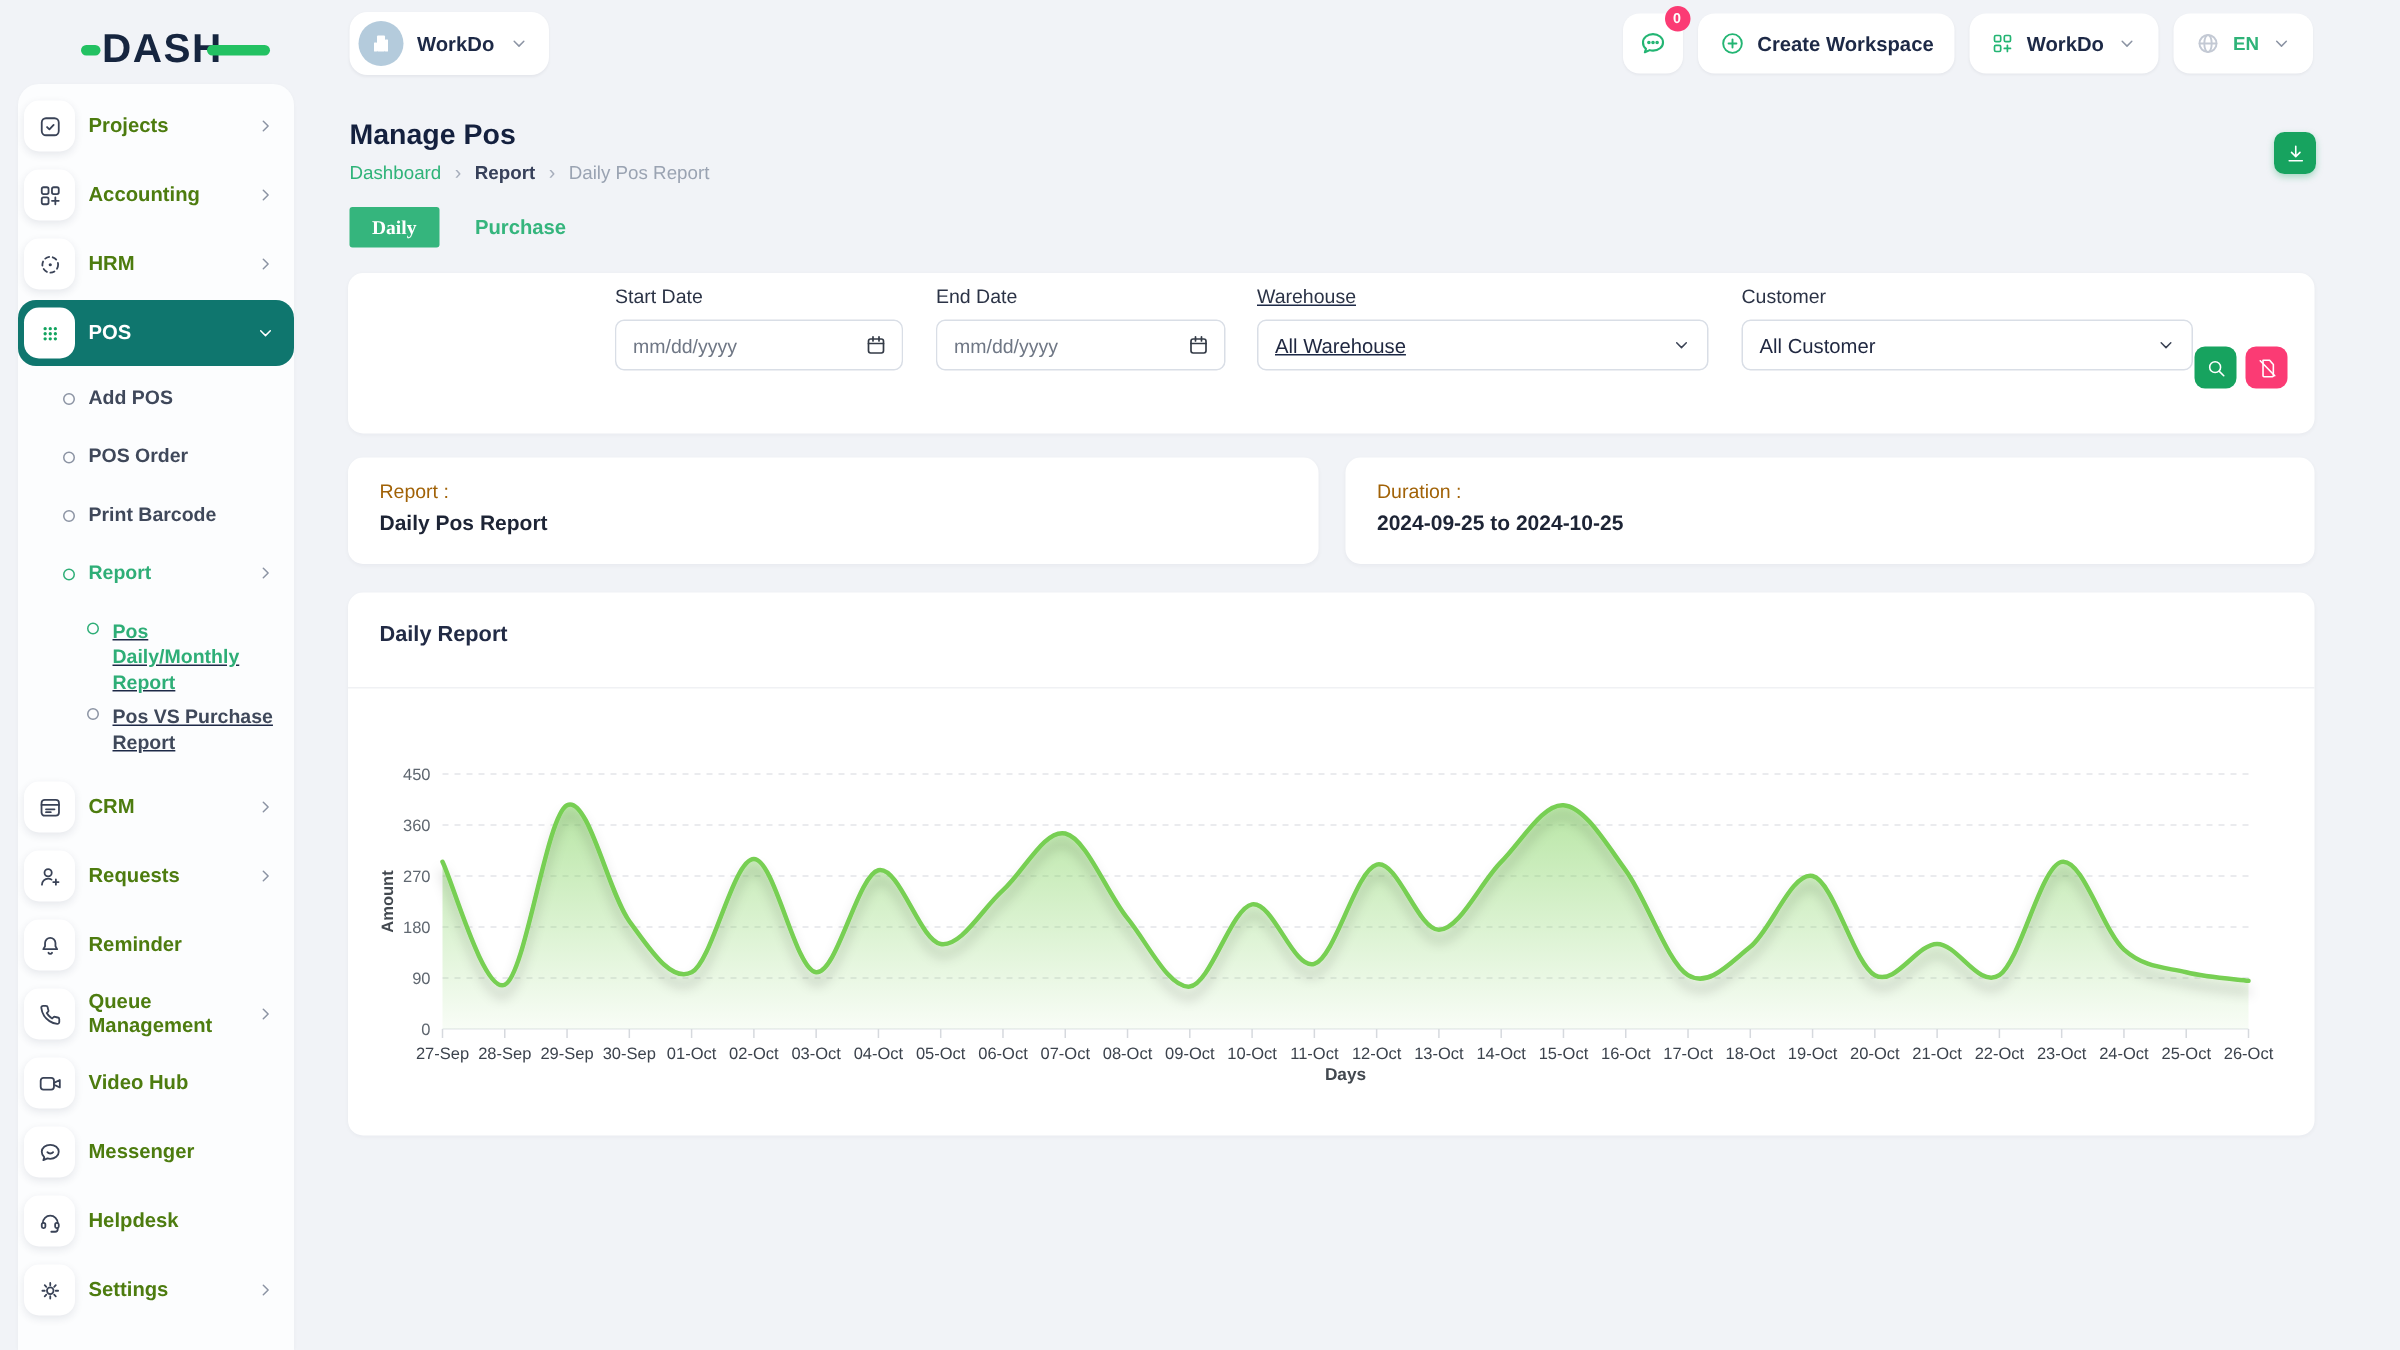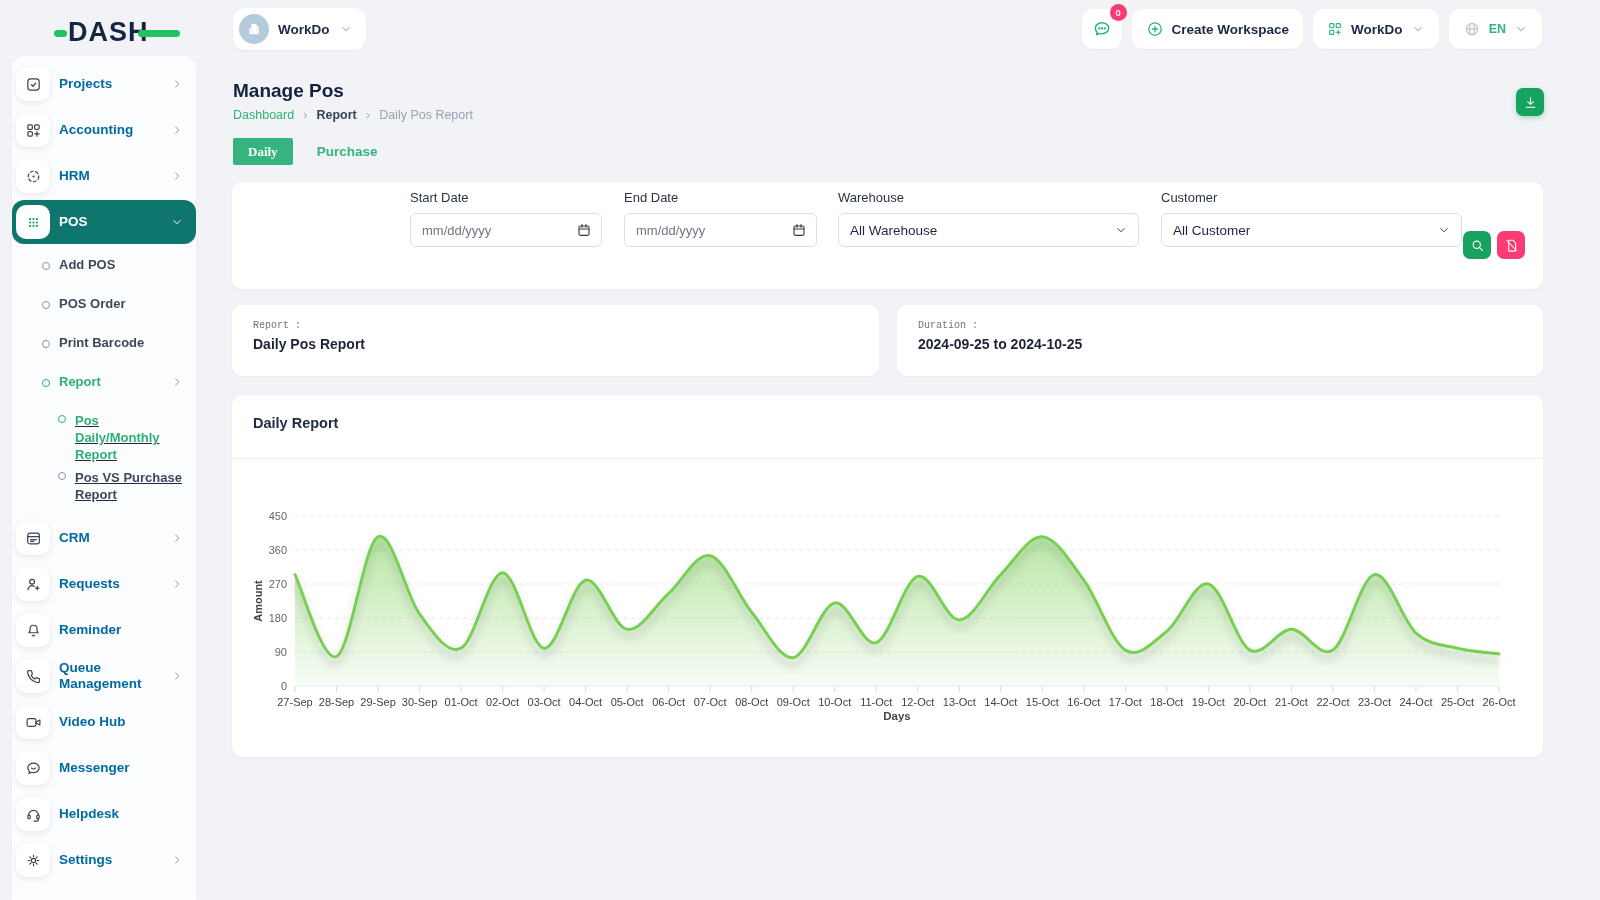--- a/index.html
+++ b/index.html
@@ -33,21 +33,21 @@
   .en-label { color:#2eb378; font-weight:700; font-size:12.5px; }
 
   
   .sidebar { position:absolute; left:12px; top:56px; width:184px; height:844px; background:#fcfdfe;
              border-radius:14px 14px 0 0; box-shadow:0 1px 3px rgba(16,24,40,.03); }
   .snav { position:absolute; top:5px; left:0; width:100%; }
   .srow { display:flex; align-items:center; height:46px; padding:0 12px 0 4px; gap:9px; cursor:pointer; }
   .tile { width:34px; height:34px; min-width:34px; border-radius:10px; background:#fff; box-shadow:0 2px 6px rgba(30,41,70,.10);
           display:flex; align-items:center; justify-content:center; color:#3a4357; }
   .tile svg { width:17px; height:17px; }
-  .slabel { font-size:13.5px; font-weight:700; color:#0369a1; flex:1; line-height:16px; }
+  .slabel { font-size:13.5px; font-weight:700; color:#4d7c0f; flex:1; line-height:16px; }
   .srow .chev { margin-left:auto; }
   .srow.active { background:#0f766e; border-radius:12px; height:44px; margin:1px 0; }
   .srow.active .slabel { color:#fff; }
   .srow.active .chev { color:#fff; }
   .srow.active .tile { color:#12a45f; box-shadow:none; }
   .subrow { display:flex; align-items:center; height:39px; padding:0 12px 0 30px; gap:9px; cursor:pointer; }
   .subrow.lvl2 { padding-left:46px; height:57px; align-items:flex-start; padding-top:11px;text-decoration:underline; }
   .bullet { width:8px; height:8px; min-width:8px; border-radius:50%; border:1.6px solid #8b93a3; margin-top:3px; }
   .sublabel { font-size:13px; font-weight:700; color:#3f485a; line-height:17px; }
   .lvl2 .sublabel { max-width:112px; }
@@ -82,21 +82,21 @@
   .cal-ic { position:absolute; right:9px; top:8px; width:16px; height:16px; color:#333a46; pointer-events:none; }
   .select { height:34px; border:1px solid #d9dee6; border-radius:6px; background:#fff; display:flex; align-items:center;
             justify-content:space-between; padding:0 10px 0 11px; font-size:13.5px; color:#1f2740; cursor:pointer; }
   .select .chev { color:#3a4254; }
   .sq-btn { position:absolute; top:49px; width:28px; height:28px; border-radius:7px; display:flex; align-items:center;
             justify-content:center; color:#fff; cursor:pointer; }
   .sq-search { left:1231px; background:#17a35f; }
   .sq-reset { left:1265px; background:#fb3b74; }
   .sq-btn svg { width:15px; height:15px; }
 
-  .info-label { font-size:10px; color:#737373;font-family:Liberation Mono, monospace; }
+  .info-label { font-size:13px; color:#a16207; }
   .info-value { font-size:14px; font-weight:700; color:#1d2435; margin-top:5px; }
   .report-card { left:0; top:305px; width:647px; height:71px; padding:15px 21px; }
   .duration-card { left:665px; top:305px; width:646px; height:71px; padding:15px 21px; }
 
   .chart-card { left:0; top:395px; width:1311px; height:362px; }
   .chart-title { position:absolute; left:21px; top:20px; font-size:14.5px; font-weight:700; color:#222b45; }
   .chart-divider { position:absolute; left:0; top:63px; width:100%; height:1px; background:#f0f1f4; }
   .chart-wrap { position:absolute; left:0; top:65px; width:1311px; height:297px; }
 </style>
 </head>
@@ -419,21 +419,21 @@
         <div class="f-input">
           <input type="text" placeholder="mm/dd/yyyy" style="">
           <span class="ic cal-ic">
               <svg viewBox="0 0 24 24" fill="none" stroke="currentColor" stroke-width="1.7" stroke-linecap="round" stroke-linejoin="round">
                 <rect x="4.5" y="6" width="15" height="14" rx="2.2"></rect>
                 <path d="M4.5 10.5h15M9 3.8V8M15 3.8V8"></path>
               </svg>
             </span>
         </div>
       </div>
-      <div class="f-group" style="left:580px; width:301px;">
+      <div class="f-group" style="left:580px; width:301px;text-decoration:underline;">
         <div class="f-label">Warehouse</div>
         <div class="select">
           <span>All Warehouse</span>
           <span class="ic chev">
               <svg viewBox="0 0 24 24" fill="none" stroke="currentColor" stroke-width="1.7" stroke-linecap="round" stroke-linejoin="round">
                 <path d="M6.5 9.5 12 15l5.5-5.5"></path>
               </svg>
             </span>
         </div>
       </div>

